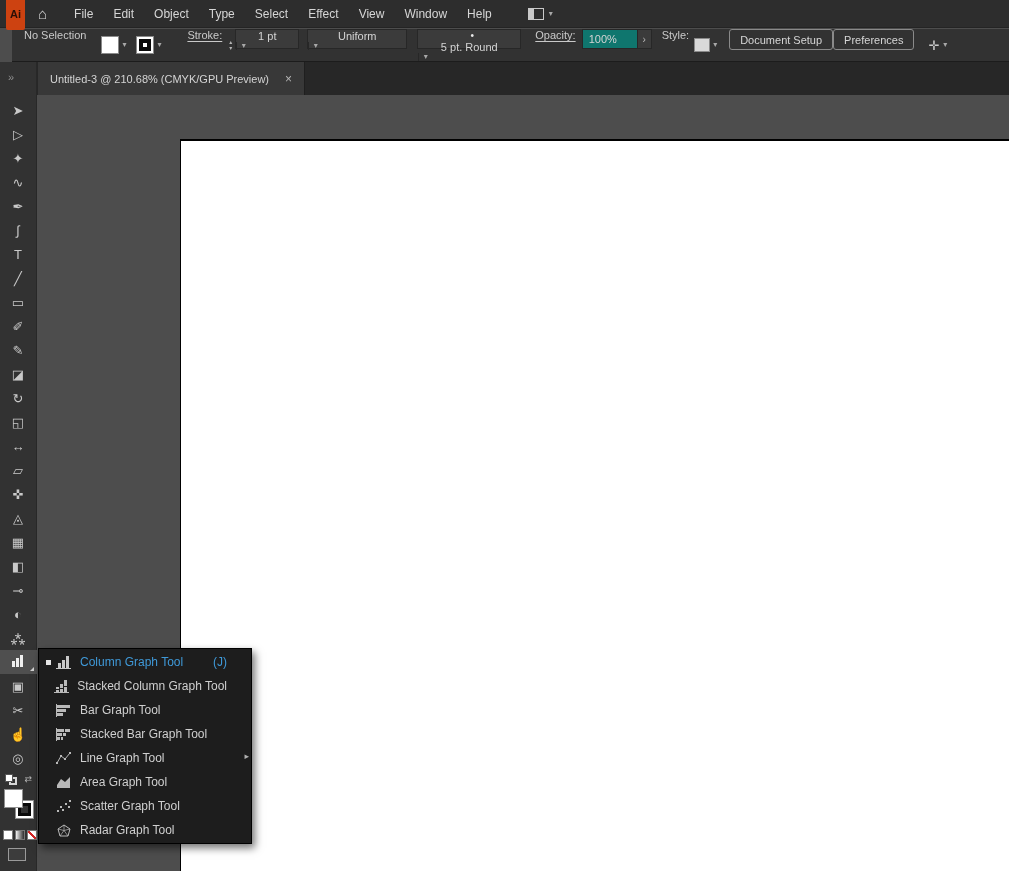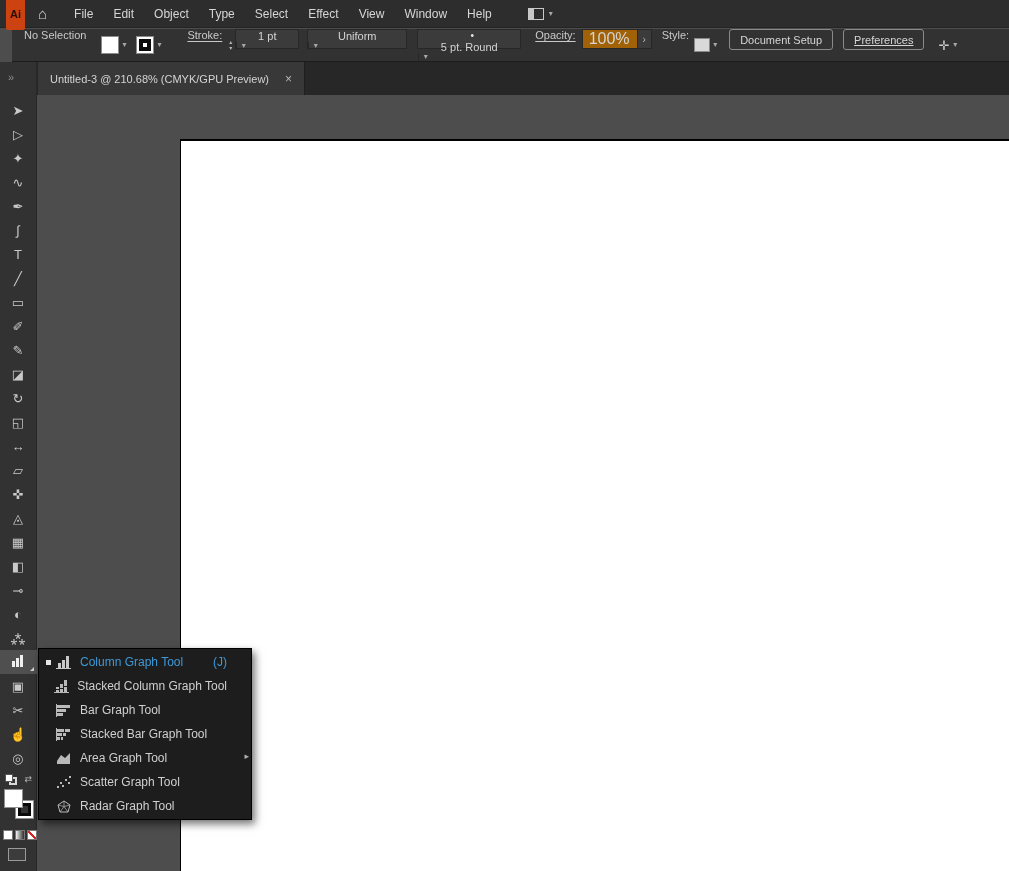--- a/index.html
+++ b/index.html
@@ -31,21 +31,21 @@
   .stroke-swatch { width:18px; height:18px; background:#ffffff; border:1px solid #8a8a8a; position:relative; }
   .stroke-swatch::before { content:""; position:absolute; inset:2px; background:#0a0a0a; }
   .stroke-swatch::after { content:""; position:absolute; inset:6px; background:#ffffff; }
   .stepper { display:flex; flex-direction:column; align-items:center; justify-content:center; gap:1px; }
   .stepper span { font-size:6px; line-height:5px; color:#b5b5b5; }
   .combo { height:20px; background:#3b3b3b; border:1px solid #272727; display:flex; align-items:center; color:#d4d4d4; font-size:11px;flex-direction:column; }
   .combo .val { padding:0 6px; white-space:nowrap; }
   .combo .dd { width:14px; align-self:stretch; border-left:1px solid #272727; display:grid; place-items:center; }
   .profile-line { width:38px; height:2px; background:#0d0d0d; margin-left:6px; }
   .brush-dot { margin-left:6px; color:#e8e8e8; font-size:10px; }
-  .field { height:20px; background:#a16207; border:1px solid #272727; color:#d4d4d4; font-size:16px; display:flex; align-items:center; padding:0 6px; }
+  .field { height:20px; background:#0f766e; border:1px solid #272727; color:#d4d4d4; font-size:11px; display:flex; align-items:center; padding:0 6px; }
   .arrow-btn { height:20px; width:14px; background:#3b3b3b; border:1px solid #272727; border-left:none; display:grid; place-items:center; color:#b5b5b5; font-size:10px; }
   .style-swatch { width:16px; height:14px; background:#d9d9d9; border:1px solid #8a8a8a; margin-left:3px; }
   .cb-btn { height:21px; border:1px solid #8a8a8a; border-radius:3px; background:transparent; color:#d6d6d6; font-size:11px; padding:0 10px; font-family:"Liberation Sans",sans-serif; }
   .snap-group { display:flex; align-items:center; gap:4px; }
   .snap-glyph { color:#c9c9c9; font-size:13px; }
 
   
   .tabbar { position:absolute; top:62px; left:37px; right:0; height:33px; background:#272727; z-index:28; display:flex; }
   .doc-tab { margin-left:1px; height:33px; background:#383838; display:flex; align-items:center; padding:0 12px; color:#d4d4d4; font-size:11px; border-right:1px solid #1f1f1f; }
   .tab-close { margin-left:16px; color:#b5b5b5; font-size:12px; }
@@ -164,21 +164,21 @@
   </div>
   <span class="arrow-btn">›</span>
 
   <span class="cb-label" style="margin-left:10px;">Style:</span>
   <div class="swatch-group" style="margin-left:2px;">
     <span class="style-swatch"></span>
     <span class="chev">▾</span>
   </div>
 
   <button class="cb-btn" style="margin-left:12px;">Document Setup</button>
-  <button class="cb-btn" style="margin-left:10px;text-decoration:underline;">Preferences</button>
+  <button class="cb-btn" style="">Preferences</button>
 
   <div class="snap-group" style="margin-left:14px;">
     <span class="snap-glyph">✛</span>
     <span class="chev">▾</span>
   </div>
 </div>
 
 <div class="tabbar">
   <div class="doc-tab">
     <span>Untitled-3 @ 210.68% (CMYK/GPU Preview)</span>
@@ -369,20 +369,34 @@
           <rect x="7" y="5" width="3" height="3" fill="#b9b9b9"></rect>
           <rect x="1" y="9" width="3" height="3" fill="#b9b9b9"></rect>
           <rect x="5" y="9" width="2" height="3" fill="#b9b9b9"></rect>
           <rect x="0" y="0" width="1" height="13" fill="#b9b9b9"></rect>
         </svg>
     </span>
     <span class="mi-label">Stacked Bar Graph Tool</span>
     <span class="mi-shortcut"></span>
   </div>
 
+  <div class="menu-row">
+    <span class="cur-marker"></span>
+    <span class="mi-icon">
+      <svg width="16" height="13">
+          <polyline points="1,11 5,4 9,7 14,1" fill="none" stroke="#b9b9b9" stroke-width="1"></polyline>
+          <rect x="0" y="10" width="2" height="2" fill="#b9b9b9"></rect>
+          <rect x="4" y="3" width="2" height="2" fill="#b9b9b9"></rect>
+          <rect x="8" y="6" width="2" height="2" fill="#b9b9b9"></rect>
+          <rect x="13" y="0" width="2" height="2" fill="#b9b9b9"></rect>
+        </svg>
+    </span>
+    <span class="mi-label">Line Graph Tool</span>
+    <span class="mi-shortcut"></span>
+  </div>
 
   <div class="menu-row">
     <span class="cur-marker"></span>
     <span class="mi-icon">
       <svg width="16" height="13">
           <path d="M1 12 L1 9 L5 3 L9 6 L14 1 L14 12 Z" fill="#b9b9b9"></path>
         </svg>
     </span>
     <span class="mi-label">Area Graph Tool</span>
     <span class="mi-shortcut"></span>

